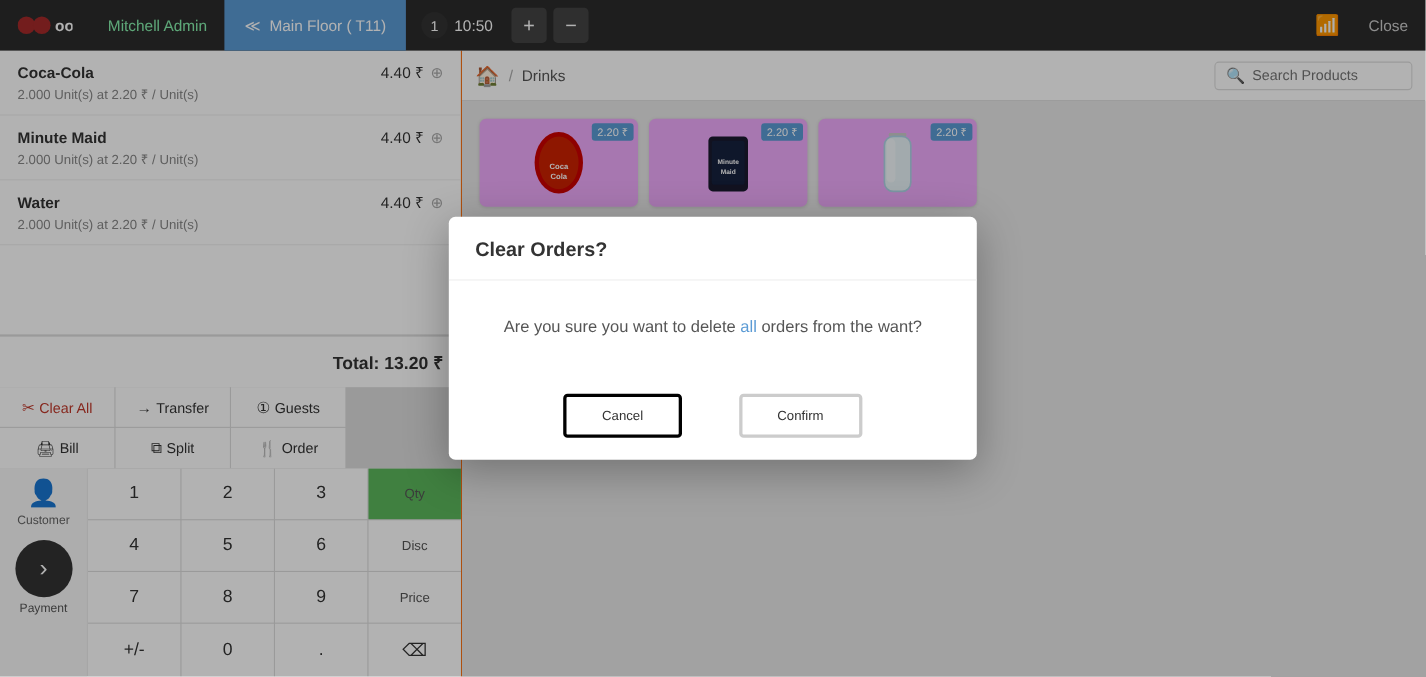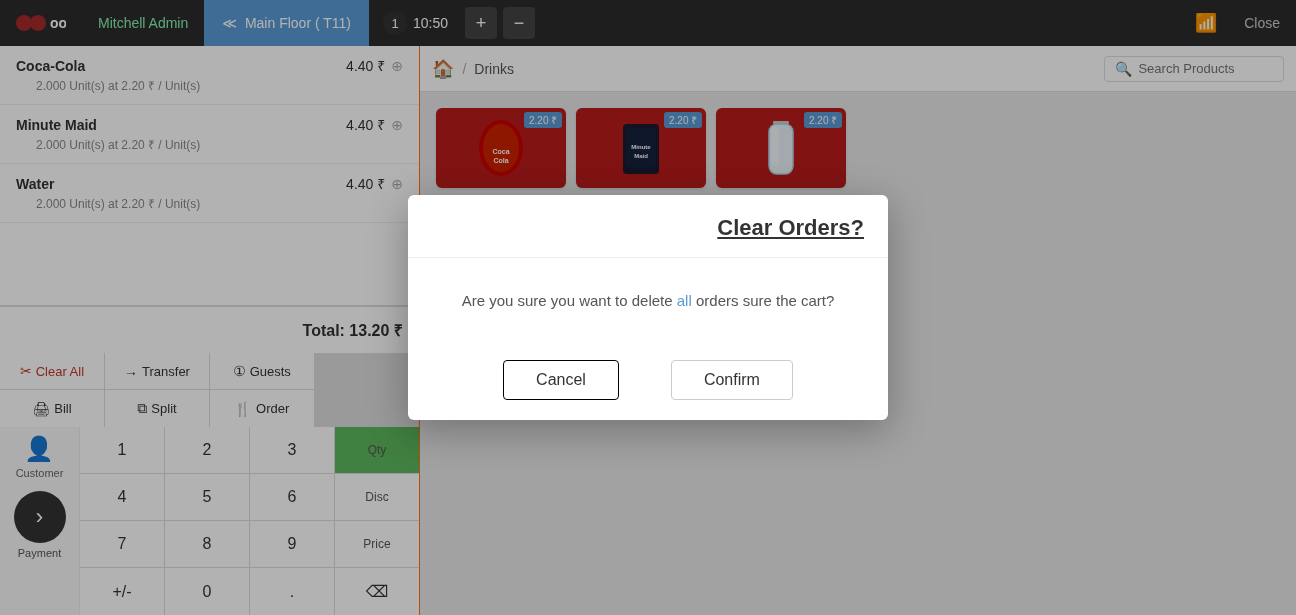--- a/index.html
+++ b/index.html
@@ -50,21 +50,21 @@
     }
     .order-items { flex: 1; overflow-y: auto; }
     .order-item {
       padding: 10px 16px; border-bottom: 1px solid #f0f0f0;
     }
     .order-item-top {
       display: flex; justify-content: space-between; align-items: center;
     }
     .item-name { font-size: 14px; font-weight: 600; color: #333; }
     .item-price { font-size: 14px; color: #333; display: flex; align-items: center; gap: 6px; }
-    .item-detail { font-size: 12px; color: #888; margin-top: 2px; margin-left: 20px; }
+    .item-detail { font-size: 12px; color: #888; margin-top: 2px; }
     .item-remove { color: #aaa; cursor: pointer; font-size: 14px; }
 
     .total-bar {
       padding: 12px 16px; border-top: 2px solid #ddd;
       font-size: 16px; font-weight: bold; text-align: right; color: #333;
     }
 
     .action-buttons {
       display: grid; grid-template-columns: 1fr 1fr 1fr 1fr; gap: 1px;
       background: #ddd;
@@ -122,21 +122,21 @@
       border: 1px solid #ddd; border-radius: 4px; padding: 4px 10px;
       background: #fff; gap: 6px; width: 180px;
     }
     .search-icon { color: #aaa; font-size: 14px; }
     .search-input { border: none; outline: none; font-size: 13px; color: #aaa; width: 120px; background: transparent; }
 
     .products-grid {
       display: flex; flex-wrap: wrap; gap: 10px; padding: 16px;
     }
     .product-card {
-      width: 130px; height: 80px; background: #b91c1c; border-radius: 6px;
+      width: 144px; height: 80px; background: #f0abfc; border-radius: 6px;
       display: flex; align-items: center; justify-content: center;
       position: relative; cursor: pointer; overflow: hidden; box-shadow: 0 1px 3px rgba(0,0,0,0.1);
     }
     .product-badge {
       position: absolute; top: 4px; right: 4px; background: #5b9bd5;
       color: #fff; font-size: 10px; padding: 1px 5px; border-radius: 3px;
     }
     .product-img-placeholder {
       width: 70px; height: 60px; display: flex; align-items: center; justify-content: center;
       font-size: 32px;
@@ -150,34 +150,34 @@
     }
 
     
     .dialog {
       background: #fff; border-radius: 6px; width: 480px;
       box-shadow: 0 10px 40px rgba(0,0,0,0.3);
       overflow: hidden;
     }
     .dialog-header {
       padding: 20px 24px 16px; border-bottom: 1px solid #eee;
-      font-size: 22px; font-weight: 600; color: #333; text-align: right; text-decoration: underline;
+      font-size: 18px; font-weight: 600; color: #333; text-align: left;
     }
     .dialog-body {
       padding: 32px 24px 36px; text-align: center;
       font-size: 15px; color: #555; line-height: 1.5;
     }
     .dialog-body .highlight { color: #5b9bd5; font-weight: 500; }
     .dialog-footer {
       display: flex; justify-content: center; gap: 12px;
       padding: 12px 24px 20px;
     }
     .dialog-btn {
-      padding: 10px 32px; border: 1px solid #000000; border-radius: 4px;
-      font-size: 16px; cursor: pointer; background: #fff; color: #333;
+      padding: 10px 32px; border: 3px solid #000000; border-radius: 4px;
+      font-size: 12px; cursor: pointer; background: #fff; color: #333;
     }
     .dialog-btn.confirm { border-color: #ccc; margin-left: 40px; }
   </style>
 </head>
 <body>
 
 <div class="top-nav">
   <div class="odoo-logo">
     <svg width="50" height="28" viewBox="0 0 50 28">
       <circle cx="8" cy="14" r="8" fill="#a52a2a"></circle>
@@ -343,20 +343,20 @@
         </div>
       </div>
     </div>
   </div>
 </div>
 
 <div class="overlay">
   <div class="dialog">
     <div class="dialog-header">Clear Orders?</div>
     <div class="dialog-body">
-      <span>Are you sure you want to delete </span><span class="highlight">all</span><span> orders sure the cart?</span>
+      <span>Are you sure you want to delete </span><span class="highlight">all</span><span> orders from the want?</span>
     </div>
     <div class="dialog-footer">
       <button class="dialog-btn">Cancel</button>
       <button class="dialog-btn confirm">Confirm</button>
     </div>
   </div>
 </div>
 
 </body></html>

